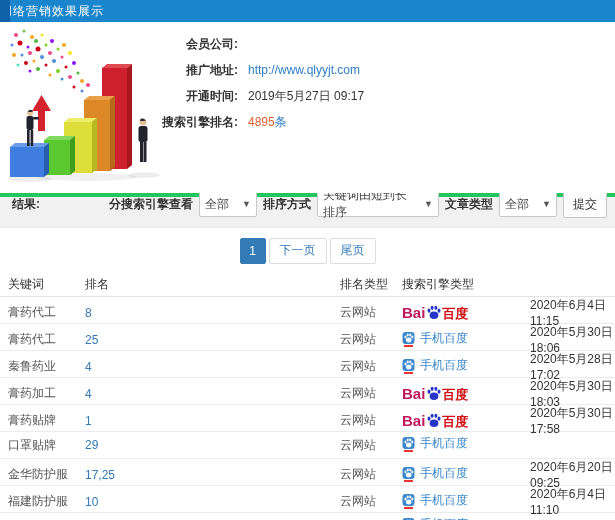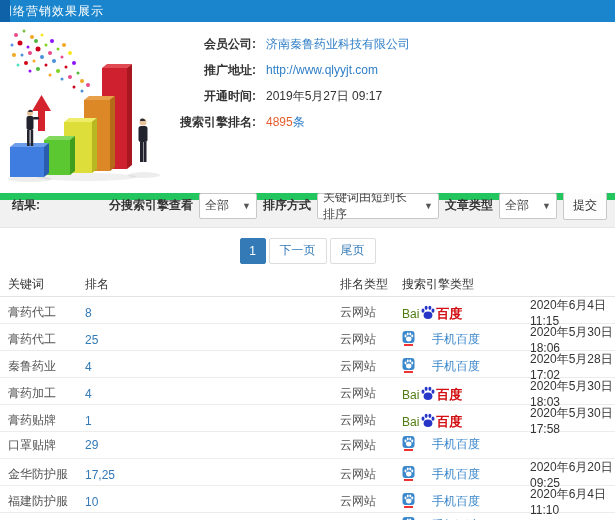--- a/index.html
+++ b/index.html
@@ -7,31 +7,31 @@
     font-family:"Liberation Sans","DejaVu Sans",sans-serif; font-size:12px; color:#333; }
 
   
   .topbar { height:22px; background:#1a85cc; position:relative; display:flex; align-items:center; }
   .topbar::before { content:""; position:absolute; left:0; top:0; width:10px; height:22px; background:#1062a8; }
   .topbar .title { color:#fff; font-size:12px; letter-spacing:1px; }
 
   
   .info { height:171px; position:relative; background:#fff; }
   .chart-wrap { position:absolute; left:2px; top:3px; width:182px; height:162px; }
-  .info-fields { position:absolute; left:172px; top:9px; }
+  .info-fields { position:absolute; left:154px; top:9px; }
   .info-row { display:flex; height:26px; align-items:center; }
   .info-label { width:84px; text-align:right; color:#333; font-weight:bold; }
   .info-value { margin-left:10px; }
   .link { color:#2f7ec7; text-decoration:none; cursor:pointer; }
   .plain { color:#333; }
   .count-num { color:#e45f2e; }
   .count-unit { color:#2f7ec7; }
 
   
-  .filterbar { height:35px; background:#f1f1f1; border-top:7px solid #22c55e; border-bottom:1px solid #e6e6e6;
+  .filterbar { height:35px; background:#f1f1f1; border-top:4px solid #22c55e; border-bottom:1px solid #e6e6e6;
     display:flex; align-items:center; padding:0 8px 16px 12px; }
   .filter-result { font-weight:bold; }
   .filter-group { margin-left:auto; display:flex; align-items:center; gap:6px;justify-content:center; }
   .flabel { font-weight:bold; white-space:nowrap; }
   .sel { height:26px; background:#fff; border:1px solid #c8c8c8; border-radius:2px;
     display:flex; align-items:center; justify-content:space-between; padding:0 5px; cursor:pointer; color:#444; }
   .sel .arr { color:#555; font-size:9px; margin-left:6px; }
   .sel-engine { width:58px; } .sel-sort { width:122px; } .sel-article { width:58px; }
   .btn-submit { height:28px; padding:0 9px; background:#fdfdfd; border:1px solid #c8c8c8; border-radius:2px;
     color:#333; cursor:pointer; font-size:12px; }
@@ -48,26 +48,26 @@
     align-items:center; padding-left:8px; }
   .thead { height:24px; color:#333; border-bottom:1px solid #e3e3e3; }
   .trow { height:27px; border-bottom:1px solid #ececec; }
   .c-kw { color:#555; }
   .c-rank { color:#337ab7; cursor:pointer; }
   .c-type { color:#555; }
   .c-time { color:#333;margin-left:36px; }
 
   
   .bd { display:inline-flex; align-items:flex-end; line-height:1; }
-  .bd .bai { color:#4d7c0f; font-weight:normal; font-size:12px; font-style:normal; }
+  .bd .bai { color:#be185d; font-weight:bold; font-size:15px; font-style:normal; }
   .bd .paw { width:16px; height:15px; margin:0 0 0 1px; }
   .bd .du { color:#d20f13; font-weight:bold; font-size:13px; font-style:normal; }
 
   
-  .bdm { display:inline-flex; align-items:flex-start; gap:16px; }
+  .bdm { display:inline-flex; align-items:flex-end; gap:4px; }
   .bdm-ic { position:relative; width:14px; height:15px; display:inline-block; }
   .bdm-ic svg { width:13px; height:12px; display:block; }
   .bdm-ic .redbar { position:absolute; left:2px; bottom:0; width:9px; height:2px; background:#e33; display:block; }
   .bdm-t { color:#3a87cc; }
 </style>
 </head>
 <body>
 
 <div class="topbar">
   <span class="title">网络营销效果展示</span>
@@ -169,21 +169,20 @@
         <rect x="136.5" y="101" width="9" height="16" rx="2.5" fill="#23232e"></rect>
         <rect x="138" y="117" width="3" height="20" fill="#23232e"></rect>
         <rect x="141.5" y="117" width="3" height="20" fill="#23232e"></rect>
       </g>
     </svg>
   </div>
 
   <div class="info-fields">
     <div class="info-row">
       <span class="info-label">会员公司:</span>
-      <a class="info-value link">济南秦鲁药业科技有限公司</a>
     </div>
     <div class="info-row">
       <span class="info-label">推广地址:</span>
       <a class="info-value link">http://www.qlyyjt.com</a>
     </div>
     <div class="info-row">
       <span class="info-label">开通时间:</span>
       <span class="info-value plain">2019年5月27日 09:17</span>
     </div>
     <div class="info-row">

